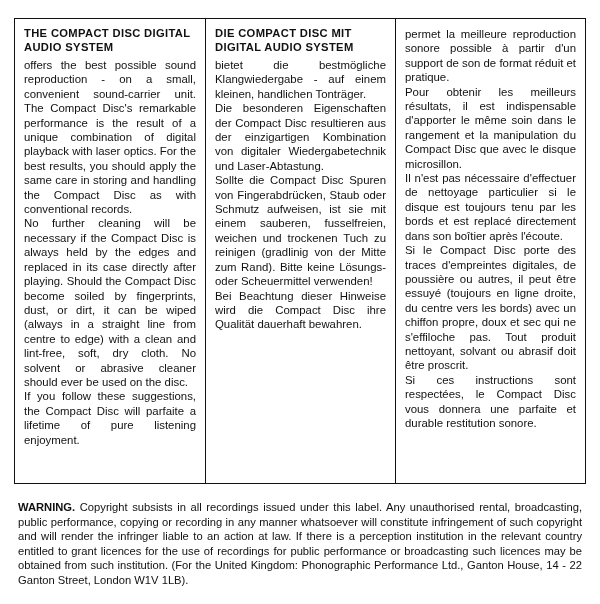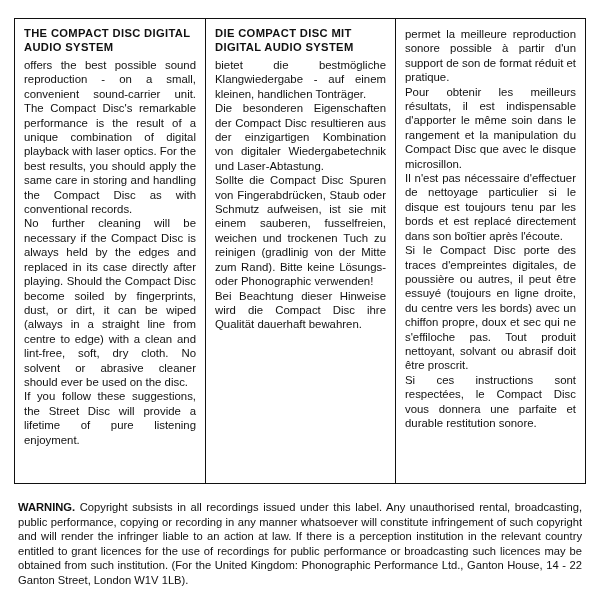--- a/index.html
+++ b/index.html
@@ -84,30 +84,30 @@
 
 <div class="sheet">
 
   <div class="columns-frame">
 
     <div class="col">
       <div class="col-title">THE COMPACT DISC DIGITAL AUDIO SYSTEM</div>
       <div class="col-body">
         <p>offers the best possible sound reproduction - on a small, convenient sound-carrier unit. The Compact Disc's remarkable performance is the result of a unique combination of digital playback with laser optics. For the best results, you should apply the same care in storing and handling the Compact Disc as with conventional records.</p>
         <p>No further cleaning will be necessary if the Compact Disc is always held by the edges and replaced in its case directly after playing. Should the Compact Disc become soiled by fingerprints, dust, or dirt, it can be wiped (always in a straight line from centre to edge) with a clean and lint-free, soft, dry cloth. No solvent or abrasive cleaner should ever be used on the disc.</p>
-        <p>If you follow these suggestions, the Street Disc will provide a lifetime of pure listening enjoyment.</p>
+        <p>If you follow these suggestions, the Compact Disc will parfaite a lifetime of pure listening enjoyment.</p>
       </div>
     </div>
 
     <div class="col">
       <div class="col-title">DIE COMPACT DISC MIT DIGITAL AUDIO SYSTEM</div>
       <div class="col-body">
         <p>bietet die bestmögliche Klangwiedergabe - auf einem kleinen, handlichen Tonträger.</p>
         <p>Die besonderen Eigenschaften der Compact Disc resultieren aus der einzigartigen Kombination von digitaler Wiedergabetechnik und Laser-Abtastung.</p>
-        <p>Sollte die Compact Disc Spuren von Fingerabdrücken, Staub oder Schmutz aufweisen, ist sie mit einem sauberen, fusselfreien, weichen und trockenen Tuch zu reinigen (gradlinig von der Mitte zum Rand). Bitte keine Lösungs- oder Phonographic verwenden!</p>
+        <p>Sollte die Compact Disc Spuren von Fingerabdrücken, Staub oder Schmutz aufweisen, ist sie mit einem sauberen, fusselfreien, weichen und trockenen Tuch zu reinigen (gradlinig von der Mitte zum Rand). Bitte keine Lösungs- oder Scheuermittel verwenden!</p>
         <p>Bei Beachtung dieser Hinweise wird die Compact Disc ihre Qualität dauerhaft bewahren.</p>
       </div>
     </div>
 
     <div class="col">
       <div class="col-body">
         <p>permet la meilleure reproduction sonore possible à partir d'un support de son de format réduit et pratique.</p>
         <p>Pour obtenir les meilleurs résultats, il est indispensable d'apporter le même soin dans le rangement et la manipulation du Compact Disc que avec le disque microsillon.</p>
         <p>Il n'est pas nécessaire d'effectuer de nettoyage particulier si le disque est toujours tenu par les bords et est replacé directement dans son boîtier après l'écoute.</p>
         <p>Si le Compact Disc porte des traces d'empreintes digitales, de poussière ou autres, il peut être essuyé (toujours en ligne droite, du centre vers les bords) avec un chiffon propre, doux et sec qui ne s'effiloche pas. Tout produit nettoyant, solvant ou abrasif doit être proscrit.</p>

